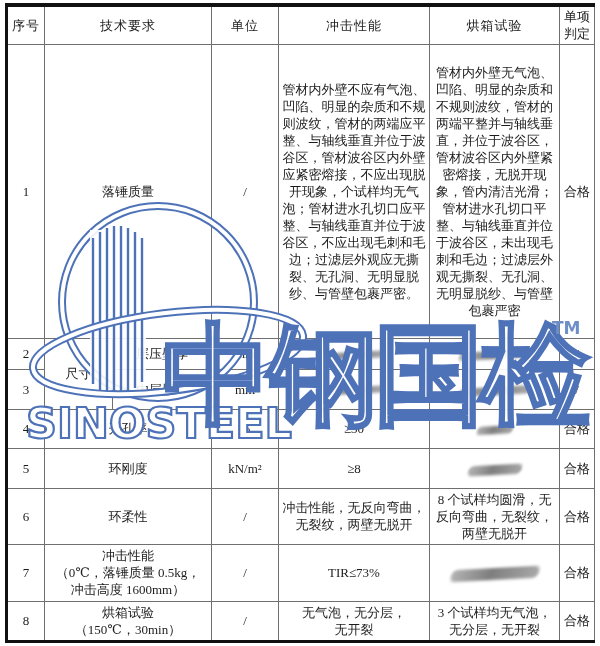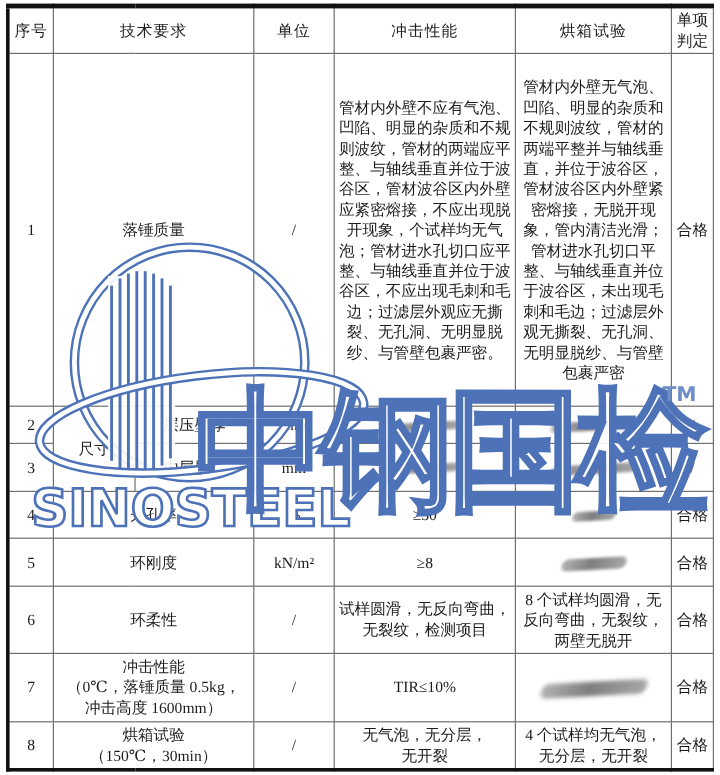--- a/index.html
+++ b/index.html
@@ -114,44 +114,44 @@
       <td>kN/m²</td>
       <td>≥8</td>
       <td><span class="smudge s-d"></span></td>
       <td>合格</td>
     </tr>
 
     <tr style="height:56px">
       <td>6</td>
       <td colspan="2">环柔性</td>
       <td>/</td>
-      <td>试样圆滑，无反向弯曲，无裂纹，检测项目</td>
+      <td>冲击性能，无反向弯曲，无裂纹，两壁无脱开</td>
       <td>8 个试样均圆滑，无反向弯曲，无裂纹，两壁无脱开</td>
       <td>合格</td>
     </tr>
 
     <tr style="height:57px">
       <td>7</td>
       <td colspan="2" class="pre">冲击性能
 （0℃，落锤质量 0.5kg，
 冲击高度 1600mm）</td>
       <td>/</td>
-      <td>TIR≤10%</td>
+      <td>TIR≤73%</td>
       <td><span class="smudge s-e"></span></td>
       <td>合格</td>
     </tr>
 
     <tr style="height:40px">
       <td>8</td>
       <td colspan="2" class="pre">烘箱试验
 （150℃，30min）</td>
       <td>/</td>
       <td class="pre">无气泡，无分层，
 无开裂</td>
-      <td class="pre">4 个试样均无气泡，
+      <td class="pre">3 个试样均无气泡，
 无分层，无开裂</td>
       <td>合格</td>
     </tr>
   </tbody>
     </table>
 
   <svg class="watermark" width="600" height="646" viewBox="0 0 600 646">
     <g stroke="#4d72b8" fill="none">
 
       <circle cx="158" cy="302" r="96" stroke-width="8"></circle>

